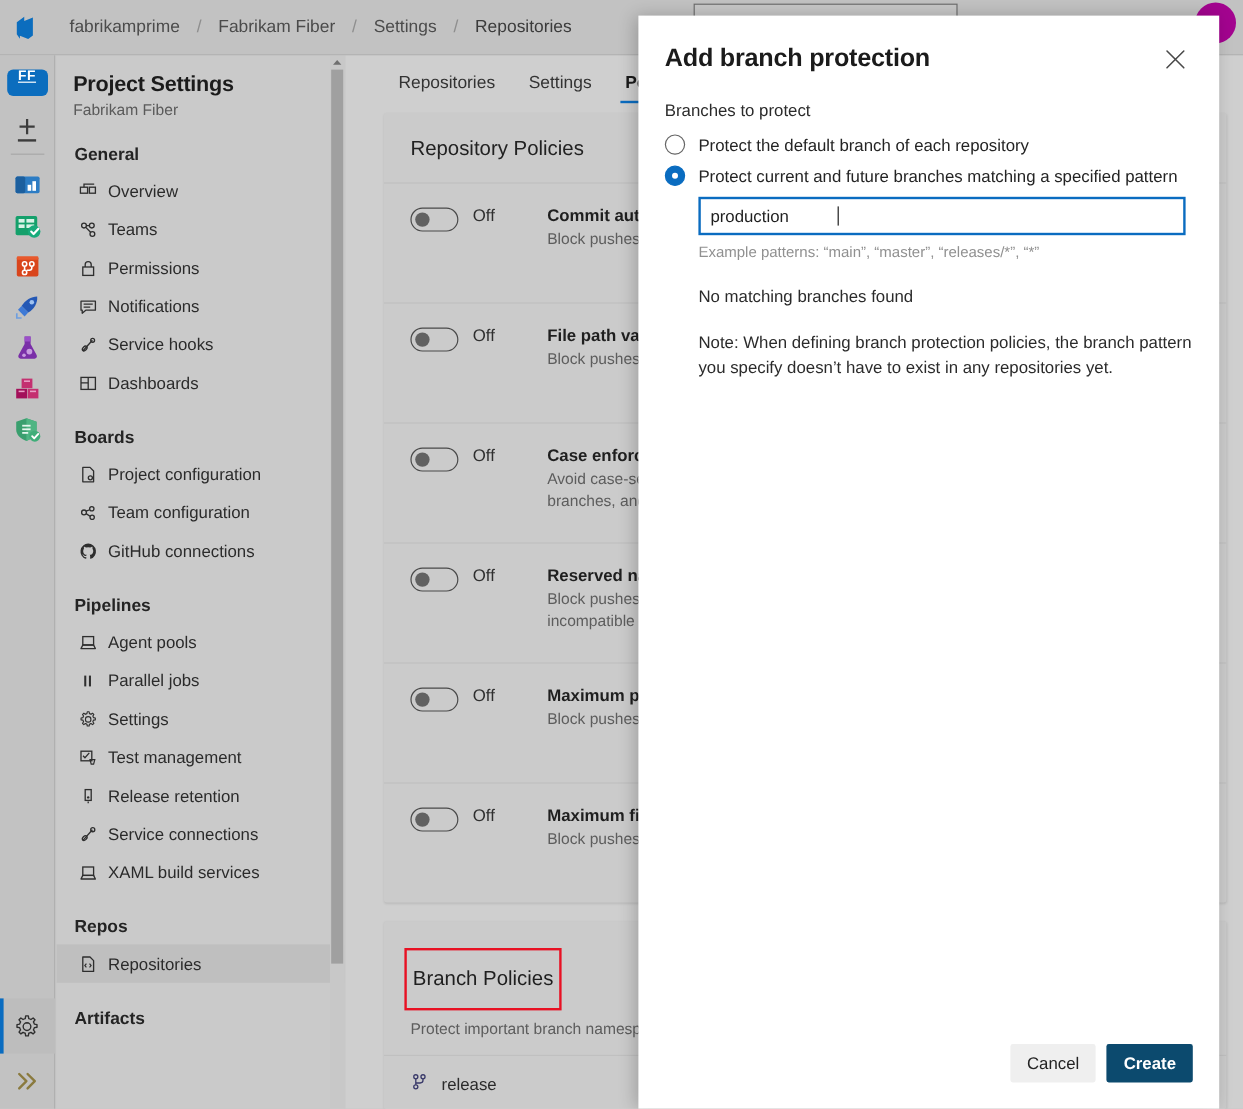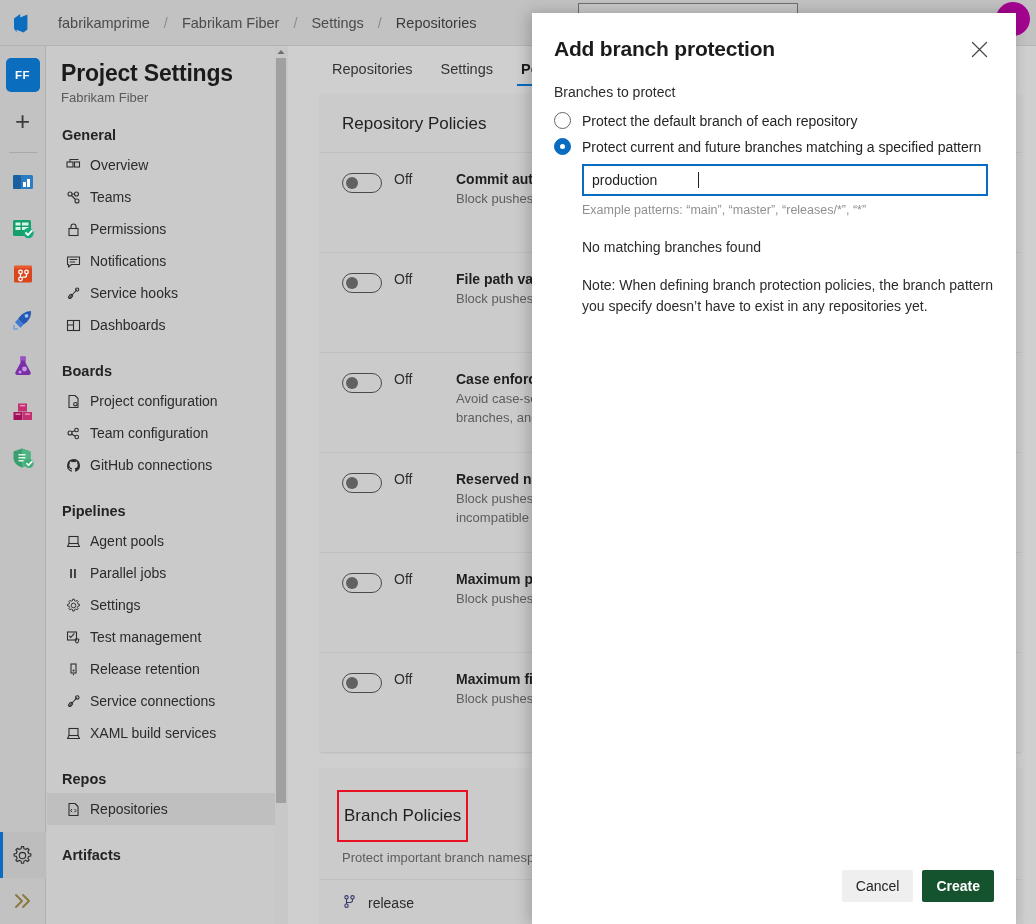--- a/index.html
+++ b/index.html
@@ -52,25 +52,25 @@
   
   .rail {
     position: absolute; left: 0; top: 46px;
     width: 46px; height: 878px;
     background: #c2c2c2;
     border-right: 1px solid #b0b0b0;
     display: flex; flex-direction: column; align-items: center;
     z-index: 1;
   }
   .rail-icon {
-    width: 34px; height: 34px; margin-top: 12px;
+    width: 34px; height: 22px; margin-top: 12px;
     border-radius: 4px;
-    display: flex; align-items: center; justify-content: center;
+    display: flex; align-items: flex-start; justify-content: center;
     position: relative;
-    font-size: 12px; font-weight: bold; color: #fff;
+    font-size: 12px; font-weight: bold; color: #fff; text-decoration: underline;
   }
   .rail-avatar { background: #0b6dbe; border-radius: 5px; font-size: 11.5px; letter-spacing: .5px; }
   .rail-plus { color: #3c3c3c; font-size: 26px; font-weight: 300; line-height: 1; }
   .rail-divider { width: 28px; height: 1px; background: #a9a9a9; margin-top: 14px; }
   .rail-spacer { flex: 1; }
   .rail-bottom {
     width: 46px; height: 46px;
     display: flex; align-items: center; justify-content: center;
     position: relative;
   }
@@ -81,21 +81,21 @@
   }
 
   
   .sidebar {
     position: absolute; left: 47px; top: 46px;
     width: 240px; height: 878px;
     background: #cacaca;
     overflow: hidden;
   }
   .sb-header { padding: 14px 0 0 14px; }
-  .sb-title { font-size: 23px; font-weight: 600; color: #1b1b1b; letter-spacing: -0.2px; }
+  .sb-title { font-size: 18px; font-weight: 600; color: #1b1b1b; letter-spacing: -0.2px; }
   .sb-sub { font-size: 13px; color: #5a5a5a; margin-top: 3px; }
   .sb-group { font-size: 14.5px; font-weight: 600; color: #242424; padding: 22px 0 6px 15px; }
   .sb-item {
     display: flex; align-items: center; gap: 9px;
     height: 32px; padding-left: 18px;
     font-size: 14px; color: #2b2b2b;
   }
   .sb-item.selected { background: #bfbfbf; }
   .sb-item .ic { width: 16px; height: 16px; display: flex; align-items: center; justify-content: center; flex: 0 0 16px; }
   .sb-item .ic svg { display: block; }
@@ -243,21 +243,21 @@
     display: flex; justify-content: flex-end; gap: 9px;
     padding: 0 22px 22px 22px;
   }
   .btn {
     min-width: 70px; height: 32px; padding: 0 14px;
     font-size: 14px; border: none; border-radius: 2px;
     display: flex; align-items: center; justify-content: center;
     font-family: "Liberation Sans", sans-serif;
   }
   .btn-cancel { background: #efefef; color: #232323; }
-  .btn-create { background: #14532d; color: #fff; font-weight: 600; }
+  .btn-create { background: #0c4a6e; color: #fff; font-weight: 600; }
 </style>
 </head>
 <body>
 
 <div id="app">
 
   <div class="topbar">
     <div class="ado-logo">
       <svg width="22" height="22" viewBox="0 0 22 22">
         <path d="M2 6.6 L8.2 2 L8.2 5.6 L15.4 2.6 L15.4 17.6 L11.5 20.5 L4.6 17.8 L4.6 20.3 L2 16.6 Z" fill="#0b6dbe"></path>

